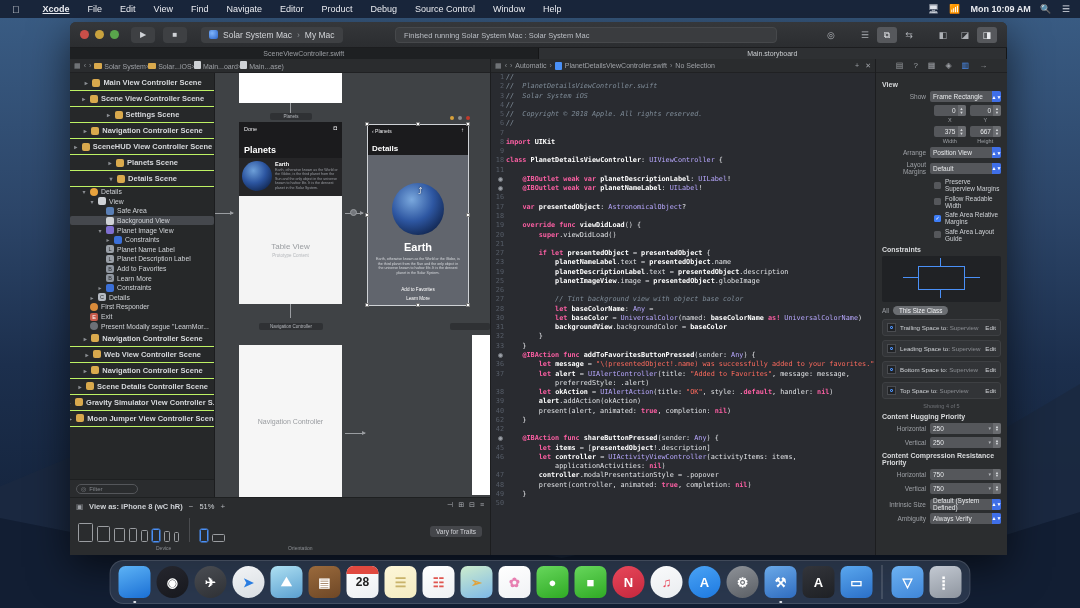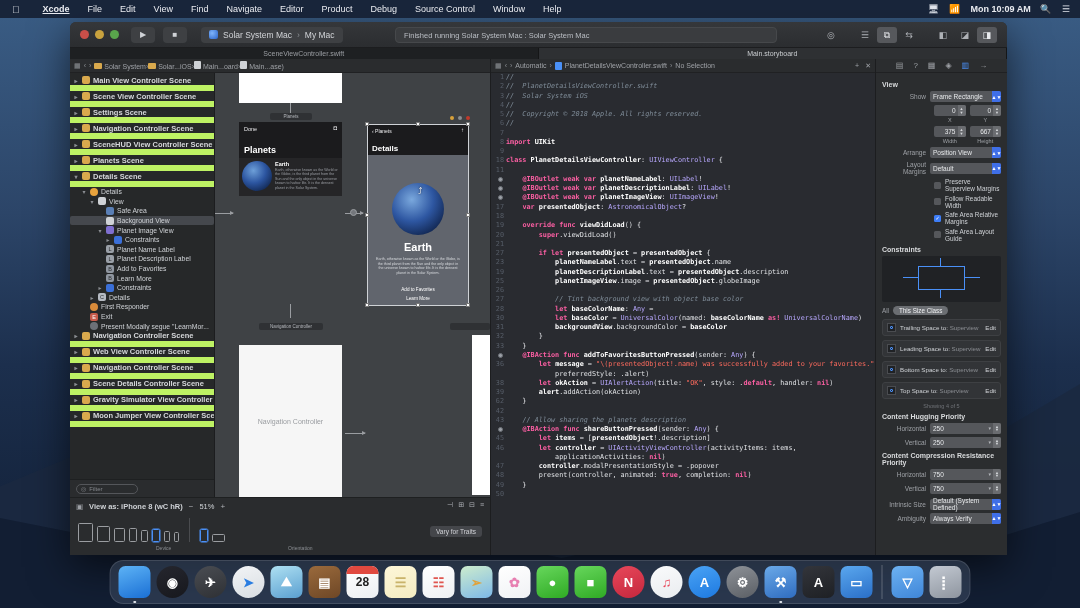--- a/index.html
+++ b/index.html
@@ -54,21 +54,21 @@
   .jb-file { width:7px; height:8px; background:#cfd2d6; border-radius:1px; display:inline-block; }
   .jb-folder { width:8px; height:6px; background:#d9a94d; border-radius:1px; display:inline-block; }
   .jb-blue { width:7px; height:8px; background:#4a90f7; border-radius:1px; display:inline-block; }
   
   .ib-pane { width:420px; display:flex; flex-direction:column; }
   .ib-body { flex:1; display:flex; min-height:0; }
   
   .outline { width:145px; background:#262829; border-right:1px solid #1c1d1f; display:flex; flex-direction:column;}
   .outline-rows { flex:1; overflow:hidden; padding-top:2px;}
   .orow { display:flex; align-items:center; gap:3px; color:#cfd2d6; overflow:hidden; white-space:nowrap; padding-right:2px;}
-  .orow.scene { height:16px; font-size:7.5px; border-bottom:6px solid #bef264; font-weight:bold; color:#d6d8db;}
+  .orow.scene { height:16px; font-size:7.5px; border-bottom:1px solid #bef264; font-weight:bold; color:#d6d8db;justify-content:center;}
   .orow.child { height:9.6px; font-size:6.8px; }
   .orow.sel { background:#45484d; border-radius:2px; }
   .disc { width:6px; font-size:6px; color:#8b8e93; text-align:center; flex:none;}
   .oicn { flex:none; width:8px; height:8px; border-radius:2px; font-size:5.5px; color:#fff;
     display:flex; align-items:center; justify-content:center; }
   .oicn.folder{background:#d9a94d;} .oicn.vc{background:#e8a33d; border-radius:50%;}
   .oicn.view{background:#cfd2d6;}
   .oicn.safearea{background:#5a7fb5;} .oicn.img{background:#7f6fd0;}
   .oicn.constraints{background:#3a6fd8;} .oicn.label{background:#9aa0a8;color:#2a2c2e;}
   .oicn.button{background:#8f96a0;color:#2a2c2e;} .oicn.cls{background:#b5bac2;color:#2a2c2e;}
@@ -431,20 +431,24 @@
               <span class="planets-book">◘</span>
               <span class="planets-title">Planets</span>
             </div>
             <div class="planets-cell">
               <span class="cell-globe"></span>
               <span>
                 <div class="cell-title">Earth</div>
                 <div class="cell-desc">Earth, otherwise known as the World or the Globe, is the third planet from the Sun and the only object in the universe known to harbor life. It is the densest planet in the Solar System.</div>
               </span>
             </div>
+            <div class="table-area">
+              <span class="table-label">Table View</span>
+              <span class="proto-label">Prototype Content</span>
+            </div>
 
             <div class="varrow" style="left:75px;top:231px;height:14px;"></div>
             <div class="mini-label" style="left:44px;top:250px;width:64px;height:7px;">
               <span>Navigation Controller</span>
             </div>
             <div class="nav-card">
               <span class="nav-card-label">Navigation Controller</span>
             </div>
             <div class="arrow" style="left:0px;top:140px;width:18px;"></div>
             <div class="arrow" style="left:130px;top:140px;width:18px;"></div>
@@ -538,47 +542,48 @@
             <div class="cline"><span class="gutter">2</span><span class="ctext"><span class="tk-c">//  PlanetDetailsViewController.swift</span></span></div>
             <div class="cline"><span class="gutter">3</span><span class="ctext"><span class="tk-c">//  Solar System iOS</span></span></div>
             <div class="cline"><span class="gutter">4</span><span class="ctext"><span class="tk-c">//</span></span></div>
             <div class="cline"><span class="gutter">5</span><span class="ctext"><span class="tk-c">//  Copyright © 2018 Apple. All rights reserved.</span></span></div>
             <div class="cline"><span class="gutter">6</span><span class="ctext"><span class="tk-c">//</span></span></div>
             <div class="cline"><span class="gutter">7</span><span class="ctext"></span></div>
             <div class="cline"><span class="gutter">8</span><span class="ctext"><span class="tk-k">import </span><span class="tk-b">UIKit</span></span></div>
             <div class="cline"><span class="gutter">9</span><span class="ctext"></span></div>
             <div class="cline"><span class="gutter">18</span><span class="ctext"><span class="tk-k">class </span><span class="tk-b">PlanetDetailsViewController</span><span class="tk-p">: </span><span class="tk-t">UIViewController</span><span class="tk-p"> {</span></span></div>
             <div class="cline"><span class="gutter">11</span><span class="ctext"></span></div>
+            <div class="cline"><span class="gutter"><span class="odot"></span></span><span class="ctext"><span class="tk-p">    </span><span class="tk-k">@IBOutlet </span><span class="tk-k">weak </span><span class="tk-k">var </span><span class="tk-b">planetDescriptionLabel</span><span class="tk-p">: </span><span class="tk-t">UILabel</span><span class="tk-p">!</span></span></div>
             <div class="cline"><span class="gutter"><span class="odot"></span></span><span class="ctext"><span class="tk-p">    </span><span class="tk-k">@IBOutlet </span><span class="tk-k">weak </span><span class="tk-k">var </span><span class="tk-b">planetNameLabel</span><span class="tk-p">: </span><span class="tk-t">UILabel</span><span class="tk-p">!</span></span></div>
-            <div class="cline"><span class="gutter"><span class="odot"></span></span><span class="ctext"><span class="tk-p">    </span><span class="tk-k">@IBOutlet </span><span class="tk-k">weak </span><span class="tk-k">var </span><span class="tk-b">planetDescriptionLabel</span><span class="tk-p">: </span><span class="tk-t">UILabel</span><span class="tk-p">!</span></span></div>
-            <div class="cline"><span class="gutter"><span class="odot"></span></span><span class="ctext"><span class="tk-p">    </span><span class="tk-k">@IBOutlet </span><span class="tk-k">weak </span><span class="tk-k">var </span><span class="tk-b">planetImageView</span><span class="tk-p">: </span><span class="tk-t">UIImageView</span><span class="tk-p">!</span></span></div>
+            <div class="cline"><span class="gutter">16</span><span class="ctext"></span></div>
             <div class="cline"><span class="gutter">17</span><span class="ctext"><span class="tk-p">    </span><span class="tk-k">var </span><span class="tk-b">presentedObject</span><span class="tk-p">: </span><span class="tk-t">AstronomicalObject</span><span class="tk-p">?</span></span></div>
             <div class="cline"><span class="gutter">18</span><span class="ctext"></span></div>
             <div class="cline"><span class="gutter">19</span><span class="ctext"><span class="tk-p">    </span><span class="tk-k">override </span><span class="tk-k">func </span><span class="tk-b">viewDidLoad</span><span class="tk-p">() {</span></span></div>
             <div class="cline"><span class="gutter">20</span><span class="ctext"><span class="tk-p">        </span><span class="tk-k">super</span><span class="tk-p">.viewDidLoad()</span></span></div>
             <div class="cline"><span class="gutter">21</span><span class="ctext"></span></div>
             <div class="cline"><span class="gutter">27</span><span class="ctext"><span class="tk-p">        </span><span class="tk-k">if </span><span class="tk-k">let </span><span class="tk-b">presentedObject</span><span class="tk-p"> = </span><span class="tk-b">presentedObject</span><span class="tk-p"> {</span></span></div>
             <div class="cline"><span class="gutter">23</span><span class="ctext"><span class="tk-p">            </span><span class="tk-b">planetNameLabel</span><span class="tk-p">.text = </span><span class="tk-b">presentedObject</span><span class="tk-p">.name</span></span></div>
             <div class="cline"><span class="gutter">19</span><span class="ctext"><span class="tk-p">            </span><span class="tk-b">planetDescriptionLabel</span><span class="tk-p">.text = </span><span class="tk-b">presentedObject</span><span class="tk-p">.description</span></span></div>
             <div class="cline"><span class="gutter">25</span><span class="ctext"><span class="tk-p">            </span><span class="tk-b">planetImageView</span><span class="tk-p">.image = </span><span class="tk-b">presentedObject</span><span class="tk-p">.globeImage</span></span></div>
             <div class="cline"><span class="gutter">26</span><span class="ctext"></span></div>
             <div class="cline"><span class="gutter">27</span><span class="ctext"><span class="tk-p">            </span><span class="tk-c">// Tint background view with object base color</span></span></div>
             <div class="cline"><span class="gutter">28</span><span class="ctext"><span class="tk-p">            </span><span class="tk-k">let </span><span class="tk-b">baseColorName</span><span class="tk-p">: </span><span class="tk-t">Any</span><span class="tk-p"> =</span></span></div>
             <div class="cline"><span class="gutter">30</span><span class="ctext"><span class="tk-p">            </span><span class="tk-k">let </span><span class="tk-b">baseColor</span><span class="tk-p"> = </span><span class="tk-t">UniversalColor</span><span class="tk-p">(named: </span><span class="tk-b">baseColorName</span><span class="tk-p"> </span><span class="tk-k">as!</span><span class="tk-p"> </span><span class="tk-t">UniversalColorName</span><span class="tk-p">)</span></span></div>
             <div class="cline"><span class="gutter">31</span><span class="ctext"><span class="tk-p">            </span><span class="tk-b">backgroundView</span><span class="tk-p">.backgroundColor = </span><span class="tk-b">baseColor</span></span></div>
             <div class="cline"><span class="gutter">32</span><span class="ctext"><span class="tk-p">        }</span></span></div>
             <div class="cline"><span class="gutter">33</span><span class="ctext"><span class="tk-p">    }</span></span></div>
             <div class="cline"><span class="gutter"><span class="odot"></span></span><span class="ctext"><span class="tk-p">    </span><span class="tk-k">@IBAction </span><span class="tk-k">func </span><span class="tk-b">addToFavoritesButtonPressed</span><span class="tk-p">(sender: </span><span class="tk-t">Any</span><span class="tk-p">) {</span></span></div>
             <div class="cline"><span class="gutter">36</span><span class="ctext"><span class="tk-p">        </span><span class="tk-k">let </span><span class="tk-b">message</span><span class="tk-p"> = </span><span class="tk-s">"\(presentedObject!.name) was successfully added to your favorites."</span></span></div>
+            <div class="cline"><span class="gutter">37</span><span class="ctext"><span class="tk-p">        </span><span class="tk-k">let </span><span class="tk-b">alert</span><span class="tk-p"> = </span><span class="tk-t">UIAlertController</span><span class="tk-p">(title: </span><span class="tk-s">"Added to Favorites"</span><span class="tk-p">, message: message,</span></span></div>
             <div class="cline"><span class="gutter"></span><span class="ctext"><span class="tk-p">            preferredStyle: .alert)</span></span></div>
             <div class="cline"><span class="gutter">38</span><span class="ctext"><span class="tk-p">        </span><span class="tk-k">let </span><span class="tk-b">okAction</span><span class="tk-p"> = </span><span class="tk-t">UIAlertAction</span><span class="tk-p">(title: </span><span class="tk-s">"OK"</span><span class="tk-p">, style: .</span><span class="tk-k">default</span><span class="tk-p">, handler: </span><span class="tk-k">nil</span><span class="tk-p">)</span></span></div>
             <div class="cline"><span class="gutter">39</span><span class="ctext"><span class="tk-p">        </span><span class="tk-b">alert</span><span class="tk-p">.addAction(okAction)</span></span></div>
+            <div class="cline"><span class="gutter">40</span><span class="ctext"><span class="tk-p">        present(alert, animated: </span><span class="tk-k">true</span><span class="tk-p">, completion: </span><span class="tk-k">nil</span><span class="tk-p">)</span></span></div>
             <div class="cline"><span class="gutter">62</span><span class="ctext"><span class="tk-p">    }</span></span></div>
             <div class="cline"><span class="gutter">42</span><span class="ctext"></span></div>
-            <div class="cline"><span class="gutter">43</span><span class="ctext"><span class="tk-p">    </span><span class="tk-c">// Allow sharing the planets description</span></span></div>
             <div class="cline"><span class="gutter"><span class="odot"></span></span><span class="ctext"><span class="tk-p">    </span><span class="tk-k">@IBAction </span><span class="tk-k">func </span><span class="tk-b">shareButtonPressed</span><span class="tk-p">(sender: </span><span class="tk-t">Any</span><span class="tk-p">) {</span></span></div>
             <div class="cline"><span class="gutter">45</span><span class="ctext"><span class="tk-p">        </span><span class="tk-k">let </span><span class="tk-b">items</span><span class="tk-p"> = [</span><span class="tk-b">presentedObject</span><span class="tk-p">!.description]</span></span></div>
             <div class="cline"><span class="gutter">46</span><span class="ctext"><span class="tk-p">        </span><span class="tk-k">let </span><span class="tk-b">controller</span><span class="tk-p"> = </span><span class="tk-t">UIActivityViewController</span><span class="tk-p">(activityItems: items,</span></span></div>
             <div class="cline"><span class="gutter"></span><span class="ctext"><span class="tk-p">            applicationActivities: </span><span class="tk-k">nil</span><span class="tk-p">)</span></span></div>
             <div class="cline"><span class="gutter">47</span><span class="ctext"><span class="tk-p">        </span><span class="tk-b">controller</span><span class="tk-p">.modalPresentationStyle = .popover</span></span></div>
             <div class="cline"><span class="gutter">48</span><span class="ctext"><span class="tk-p">        present(controller, animated: </span><span class="tk-k">true</span><span class="tk-p">, completion: </span><span class="tk-k">nil</span><span class="tk-p">)</span></span></div>
             <div class="cline"><span class="gutter">49</span><span class="ctext"><span class="tk-p">    }</span></span></div>
             <div class="cline"><span class="gutter">50</span><span class="ctext"></span></div>
           </div>
       </div>

